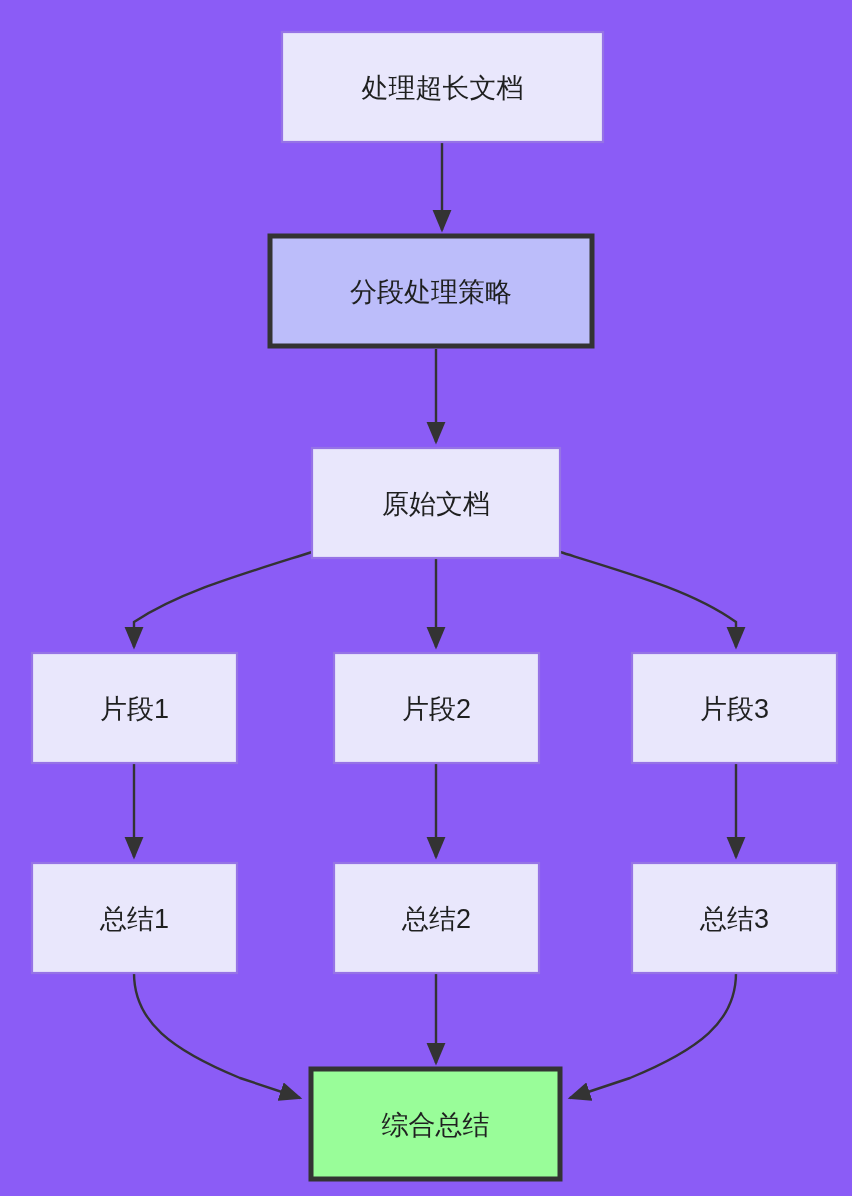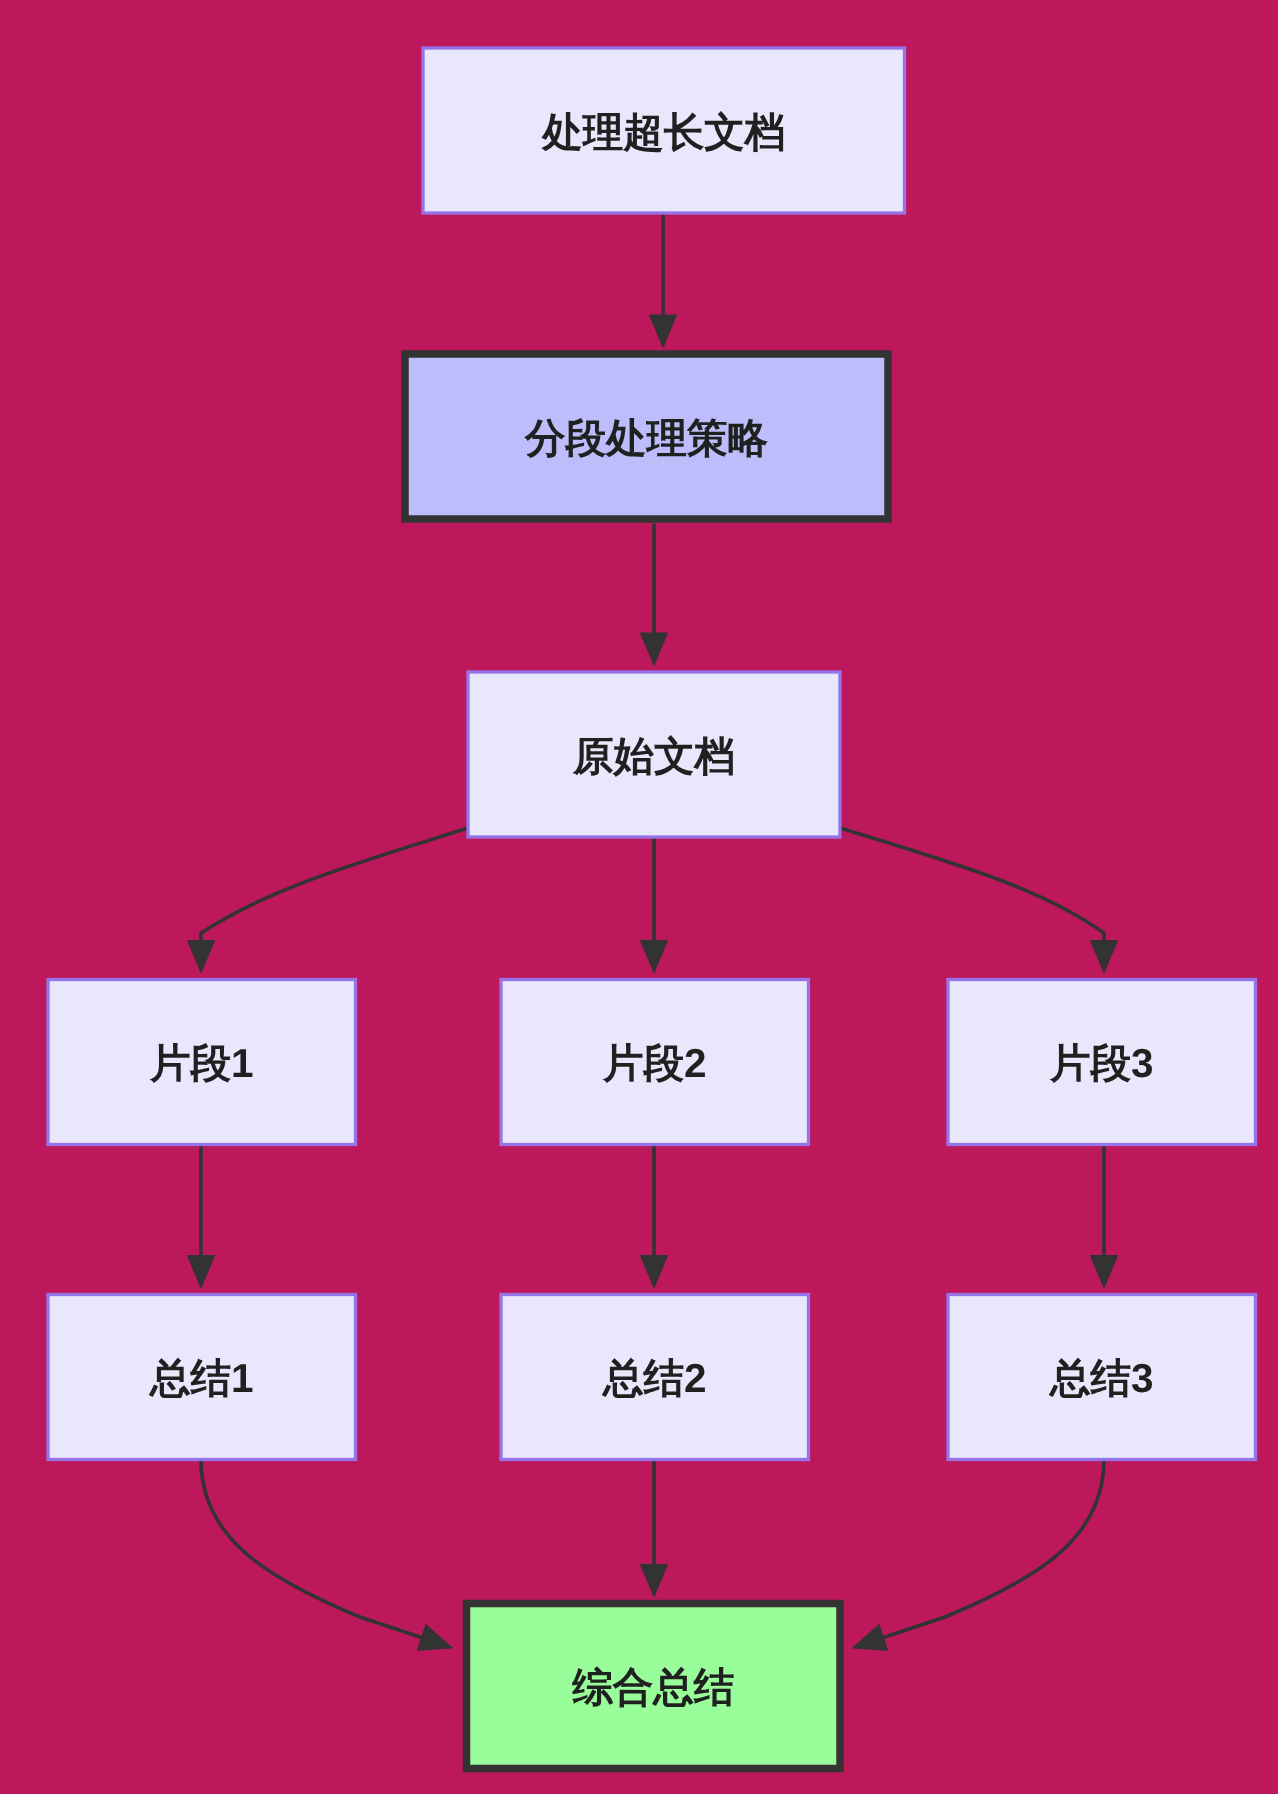--- a/index.html
+++ b/index.html
@@ -7,23 +7,22 @@
     padding: 0;
     background: #ffffff;
   }
   body {
     font-family: "Liberation Sans", "DejaVu Sans", sans-serif;
   }
   #diagram-root {
     position: relative;
     width: 852px;
     height: 1196px;
-    background: #be185d;
+    background: #8b5cf6;
     overflow: hidden;
-    font-weight: bold;
   }
   svg.flow-canvas {
     position: absolute;
     left: 0;
     top: 0;
     width: 852px;
     height: 1196px;
     display: block;
   }
   .node-rect {

